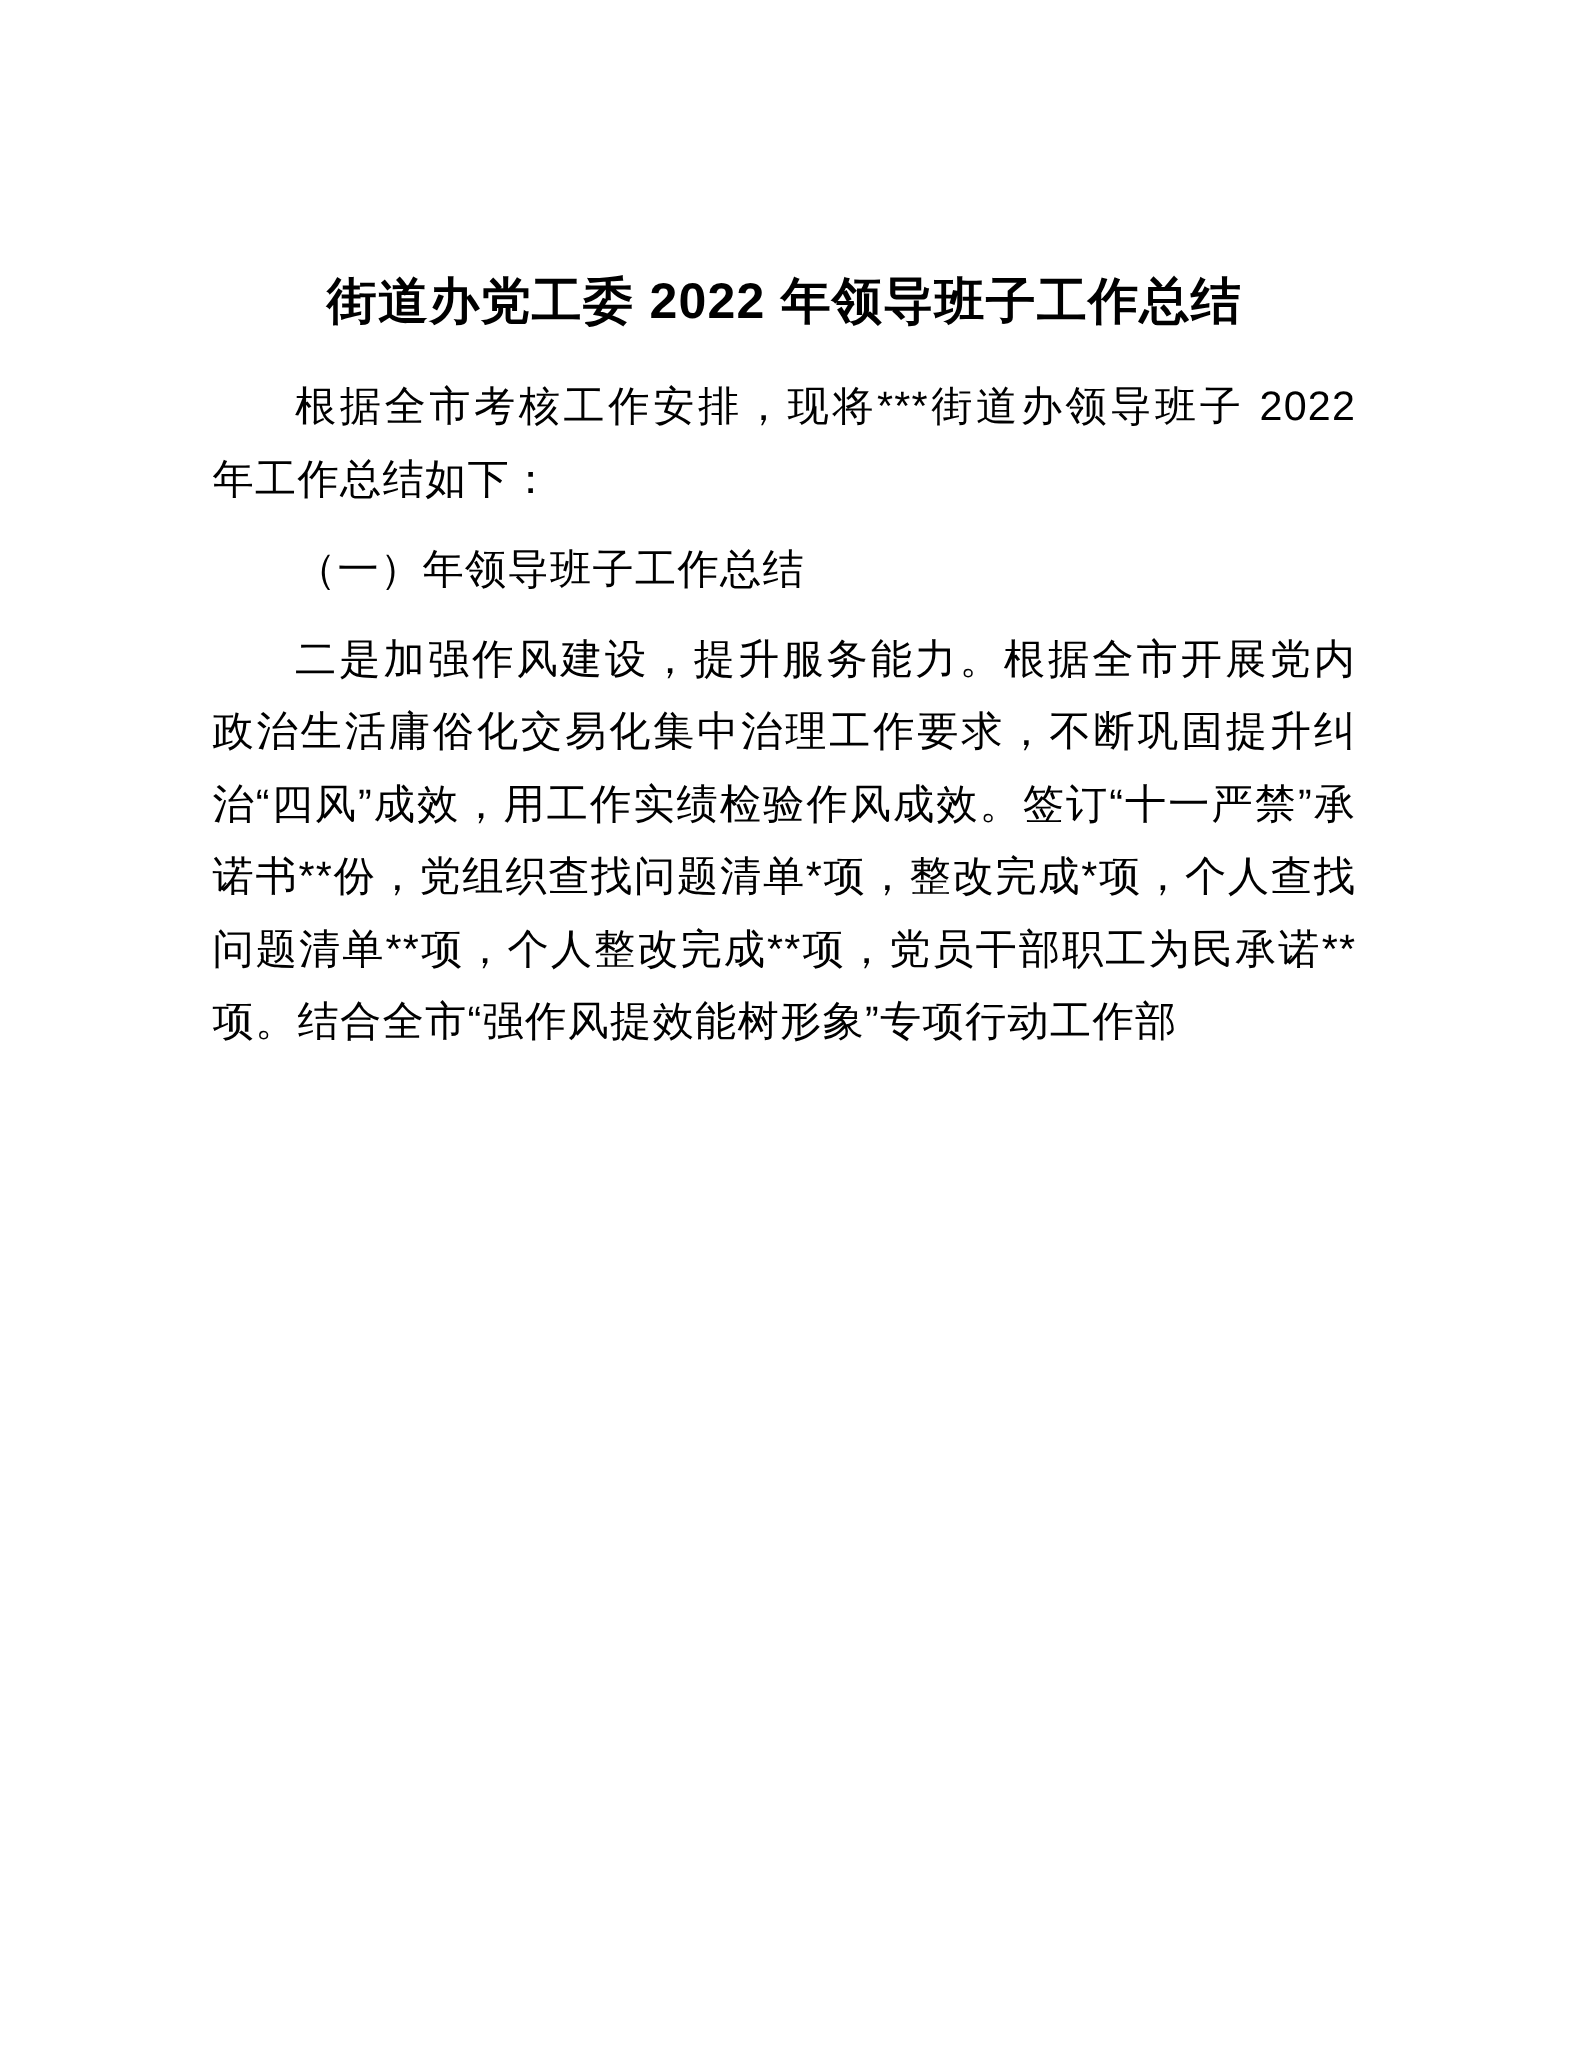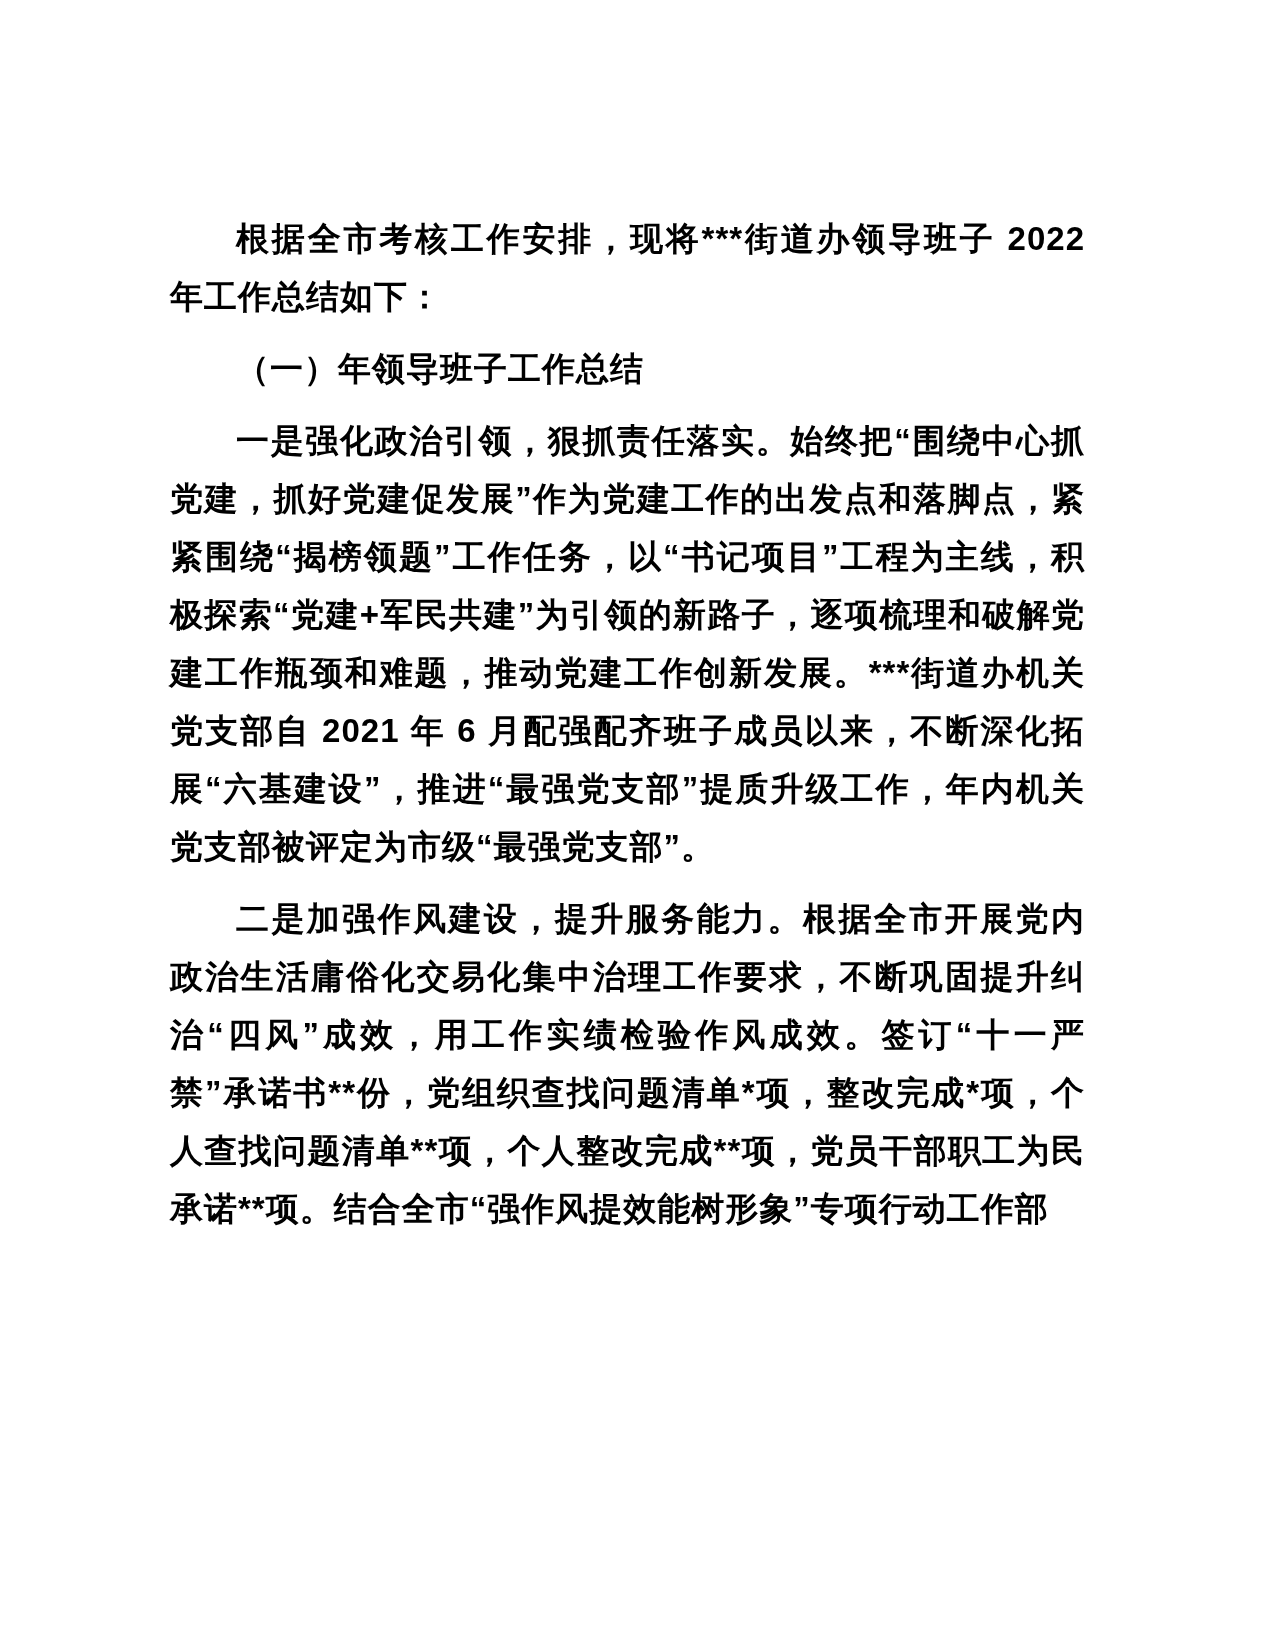--- a/index.html
+++ b/index.html
@@ -22,36 +22,36 @@
   .doc-title {
     font-size: 40px;
     font-weight: 700;
     line-height: 62px;
     text-align: center;
     margin: 0 0 24px 0;
     letter-spacing: 1px;
   }
   .para {
     font-size: 33px;
-    font-weight: 700;
+    font-weight: 400;
     line-height: 58px;
     letter-spacing: 1px;
     text-align: justify;
     text-justify: inter-ideograph;
     text-indent: 2em;
     margin: 0 0 14px 0;
     word-break: break-all;
   }
 </style>
 </head>
 <body>
 
 <div class="page">
+  <h1 class="doc-title">街道办党工委 2022 年领导班子工作总结</h1>
 
   <p class="para">根据全市考核工作安排，现将***街道办领导班子 2022 年工作总结如下：</p>
 
 
   <p class="para">（一）年领导班子工作总结</p>
 
-  <p class="para">一是强化政治引领，狠抓责任落实。始终把“围绕中心抓党建，抓好党建促发展”作为党建工作的出发点和落脚点，紧紧围绕“揭榜领题”工作任务，以“书记项目”工程为主线，积极探索“党建+军民共建”为引领的新路子，逐项梳理和破解党建工作瓶颈和难题，推动党建工作创新发展。***街道办机关党支部自 2021 年 6 月配强配齐班子成员以来，不断深化拓展“六基建设”，推进“最强党支部”提质升级工作，年内机关党支部被评定为市级“最强党支部”。</p>
 
   <p class="para">二是加强作风建设，提升服务能力。根据全市开展党内政治生活庸俗化交易化集中治理工作要求，不断巩固提升纠治“四风”成效，用工作实绩检验作风成效。签订“十一严禁”承诺书**份，党组织查找问题清单*项，整改完成*项，个人查找问题清单**项，个人整改完成**项，党员干部职工为民承诺**项。结合全市“强作风提效能树形象”专项行动工作部</p>
 </div>
 
 </body></html>

